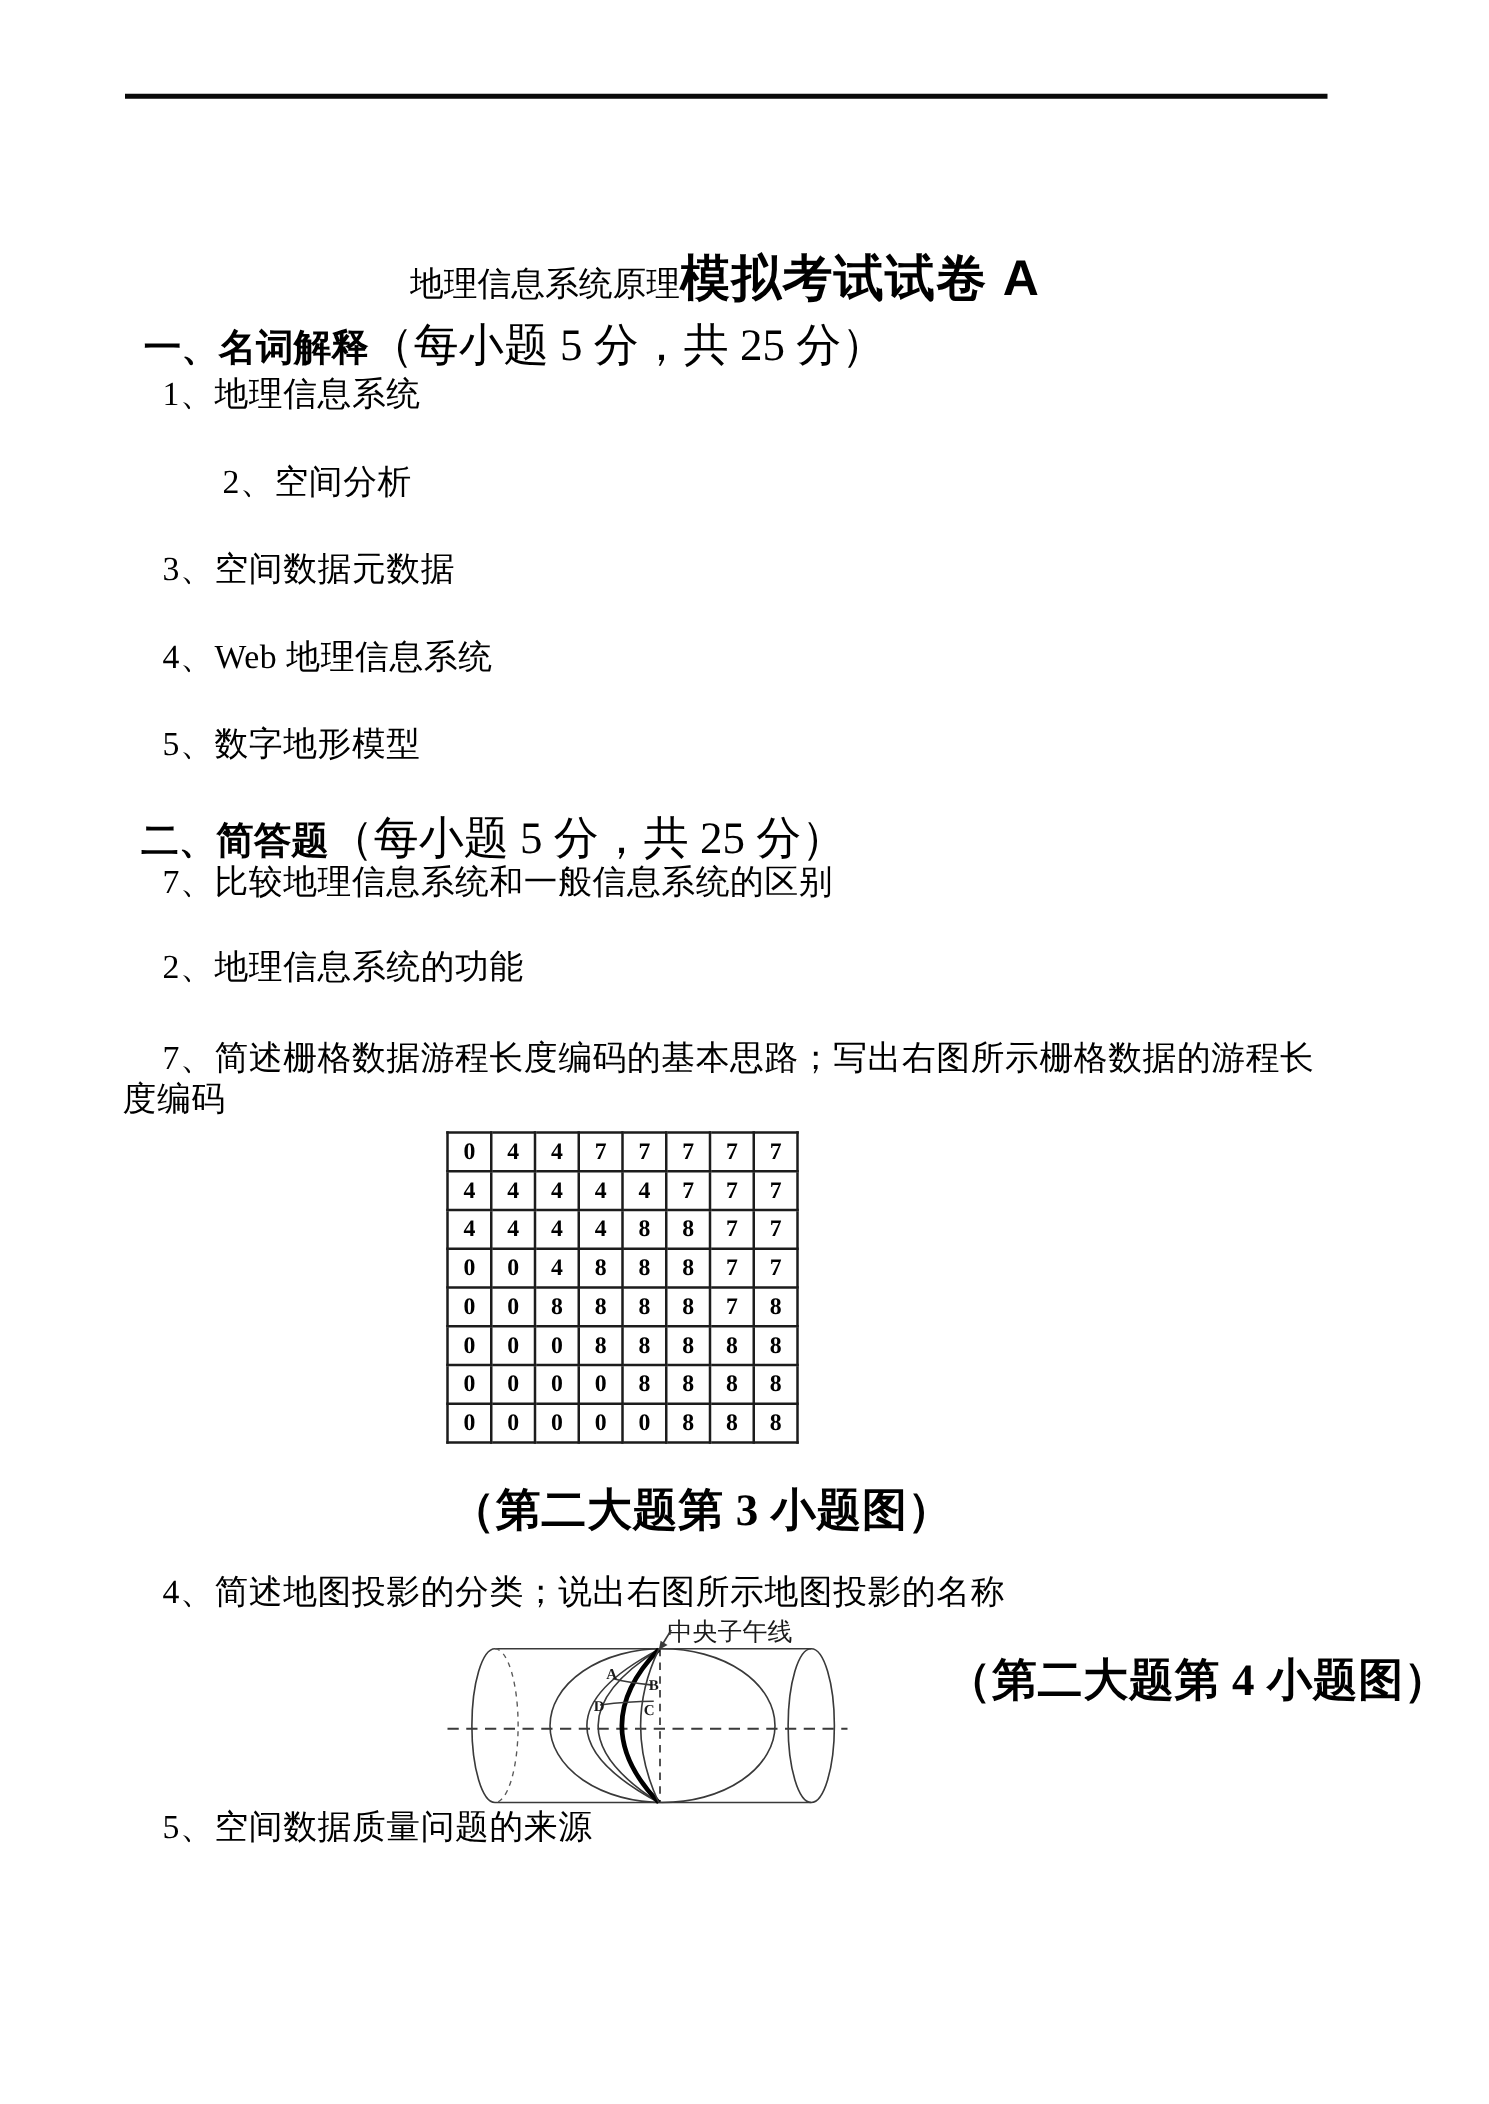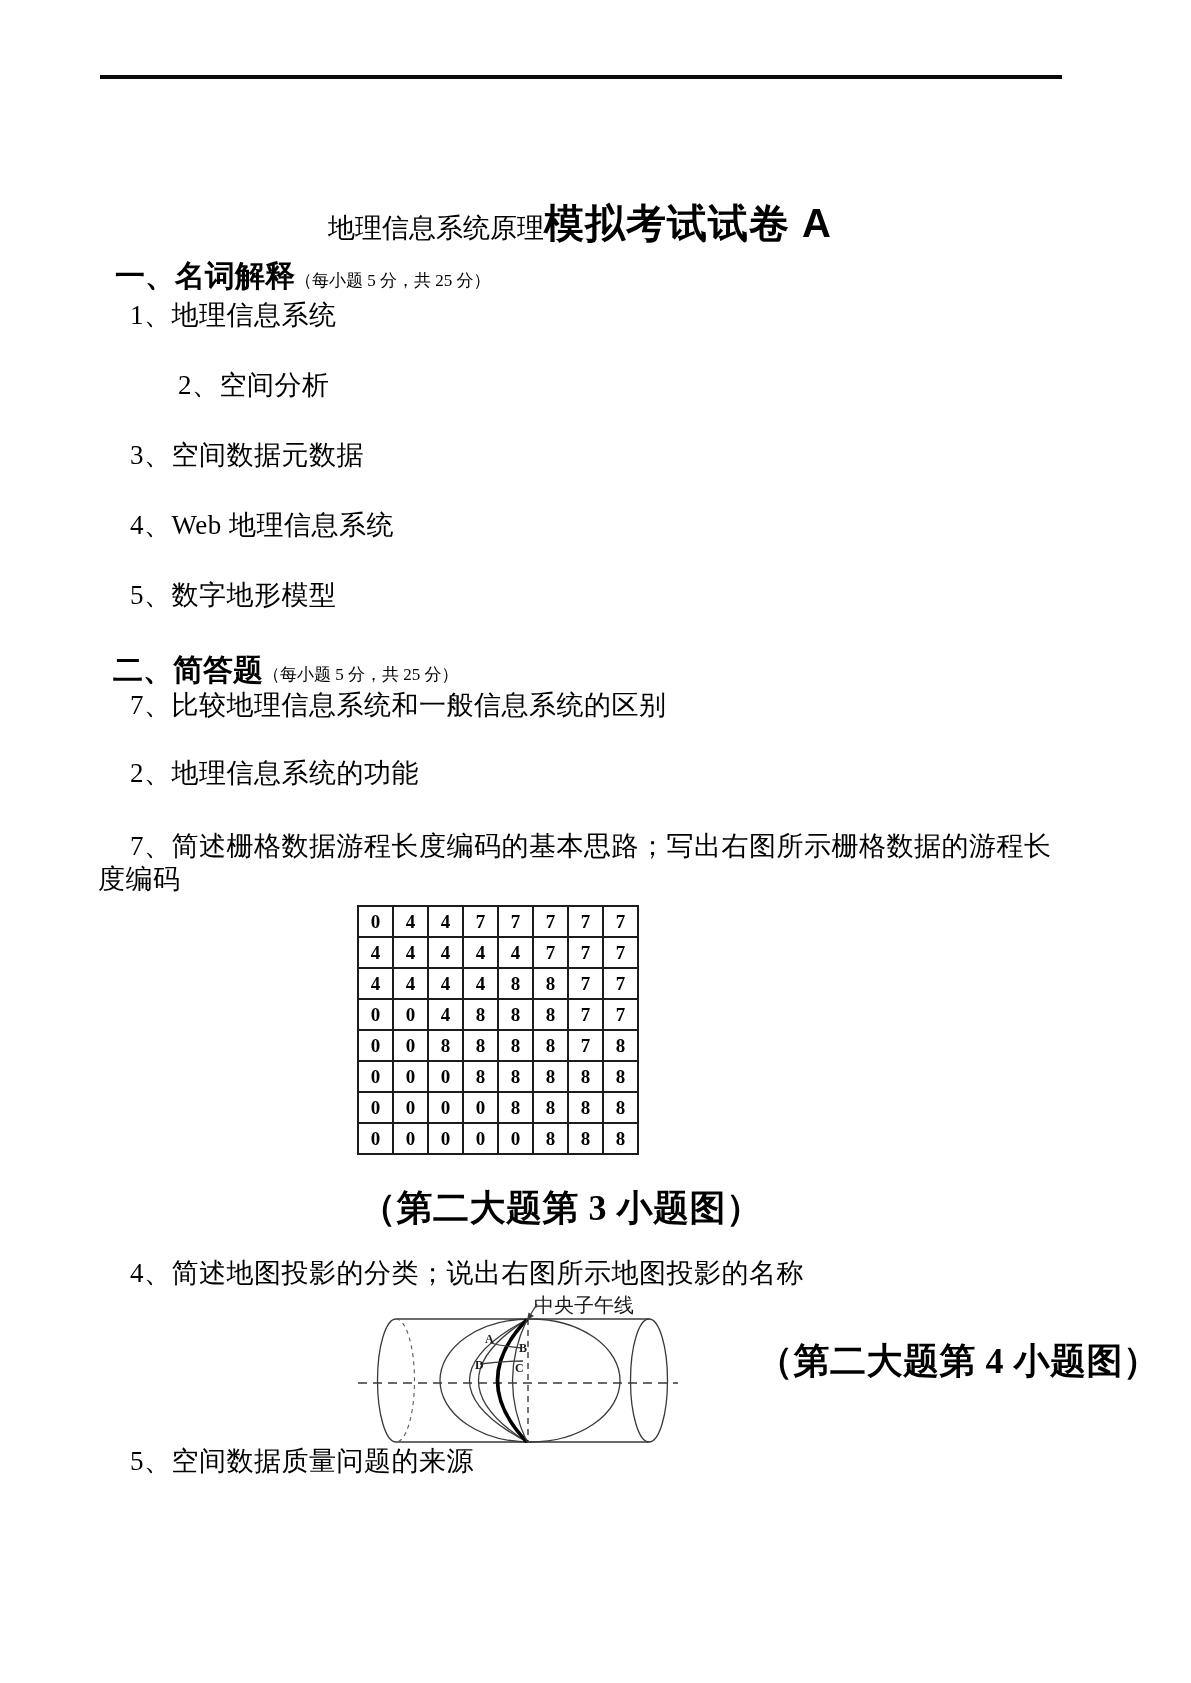--- a/index.html
+++ b/index.html
@@ -6,21 +6,21 @@
   body{
     width:1191px;height:1683px;position:relative;background:#ffffff;color:#000;
     font-family:"Liberation Serif","DejaVu Serif",serif;overflow:hidden;
   }
   .abs{position:absolute;white-space:nowrap;}
   .rule{position:absolute;left:100px;top:75px;width:962px;height:4px;background:#0a0a0a;}
   .title-wrap{top:198px;left:328px;line-height:50px;}
   .title-prefix{font-size:27px;font-weight:400;margin-top:20px;}
   .title-main{font-size:40px;font-weight:bold;font-family:Liberation Sans, sans-serif;letter-spacing:1px;}
   .sec-heading{font-size:30px;font-weight:bold;line-height:36px;}
-  .sec-note{font-size:17px;font-weight:400;}
+  .sec-note{font-size:36px;font-weight:400;}
   .q-item{font-size:27px;font-weight:normal;line-height:34px;letter-spacing:0.5px;}
   table.raster{
     position:absolute;left:357px;top:905px;border-collapse:collapse;
     font-family:"Liberation Serif","DejaVu Serif",serif;
   }
   table.raster td{
     width:33px;height:29px;border:2px solid #1c1c1c;text-align:center;
     font-size:19px;font-weight:bold;padding:0;
   }
   .fig-caption{font-size:36px;font-weight:bold;letter-spacing:0.5px;}
@@ -175,15 +175,15 @@
   <text class="pt-label" x="145" y="51">A</text>
   <text class="pt-label" x="179" y="60">B</text>
   <text class="pt-label" x="175" y="80">C</text>
   <text class="pt-label" x="135" y="77">D</text>
 
   <text class="meridian-label" x="194" y="20">中央子午线</text>
   <path class="ln" d="M197,12 L189,25"></path>
   <polygon points="187,28 188.5,20.5 194,24" fill="#3a3a3a"></polygon>
 </svg>
 
-<div class="abs fig-caption" style="left:757px;top:1320px;margin-top:17px;">（第二大题第 4 小题图）</div>
+<div class="abs fig-caption" style="left:757px;top:1320px;">（第二大题第 4 小题图）</div>
 
 <div class="abs q-item" style="left:130px;top:1444px;">5、空间数据质量问题的来源</div>
 
 </body></html>

